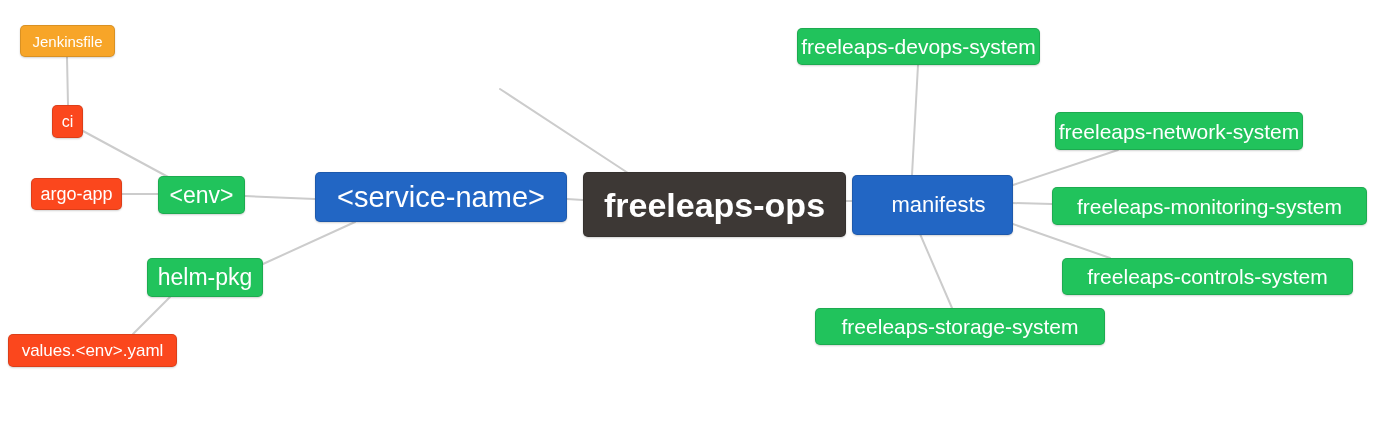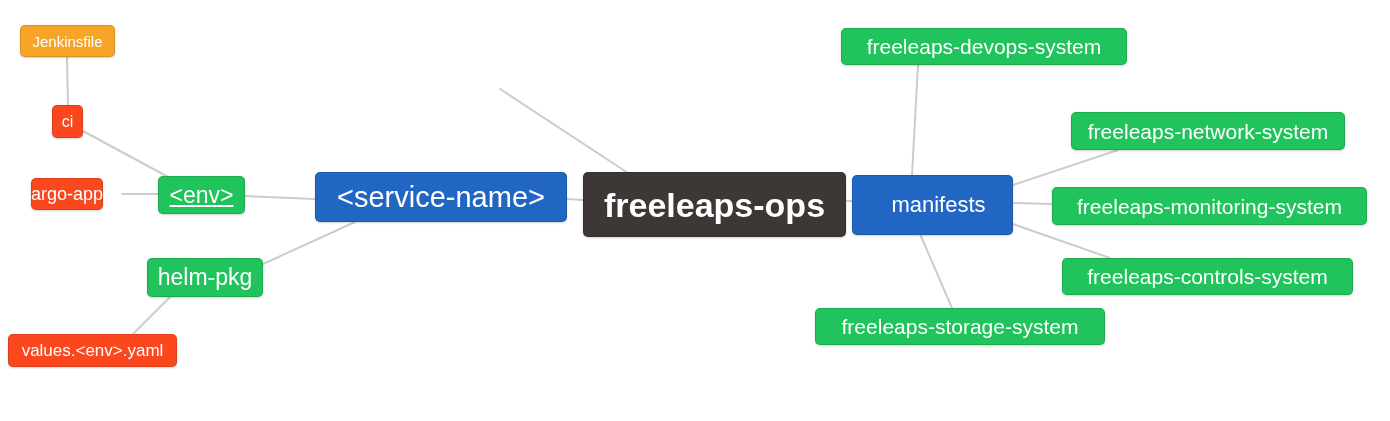--- a/index.html
+++ b/index.html
@@ -44,30 +44,30 @@
   }
   .c-root   { background: #3d3835; font-weight: bold; }
   .c-blue   { background: #2266c4; }
   .c-green  { background: #21c35c; }
   .c-red    { background: #fb471d; }
   .c-orange { background: #f7a528; }
 
   
   #n-jenkinsfile { left: 20px;  top: 25px;  width: 95px;  height: 32px; font-size: 15px; }
   #n-ci          { left: 52px;  top: 105px; width: 31px;  height: 33px; font-size: 16px; }
-  #n-argo-app    { left: 31px;  top: 178px; width: 72px;  height: 32px; font-size: 18px; }
-  #n-env         { left: 158px; top: 176px; width: 87px;  height: 38px; font-size: 23px; text-decoration: underline; }
+  #n-argo-app    { left: 31px;  top: 178px; width: 91px;  height: 32px; font-size: 18px; }
+  #n-env         { left: 158px; top: 176px; width: 87px;  height: 38px; font-size: 23px; }
   #n-helm-pkg    { left: 147px; top: 258px; width: 116px; height: 39px; font-size: 23px; }
   #n-values      { left: 8px;   top: 334px; width: 169px; height: 33px; font-size: 17px; }
   #n-fcp         { left: 313px; top: 37px;  width: 278px; height: 52px; font-size: 28px; }
   #n-service     { left: 315px; top: 172px; width: 252px; height: 50px; font-size: 29px; }
   #n-ops         { left: 583px; top: 172px; width: 263px; height: 65px; font-size: 34px; }
   #n-manifests   { left: 852px; top: 175px; width: 161px; height: 60px; font-size: 22px; padding-left: 12px; }
-  #n-devops      { left: 797px; top: 28px;  width: 286px; height: 37px; font-size: 21px; margin-left: 44px; }
-  #n-network     { left: 1055px;top: 112px; width: 274px; height: 38px; font-size: 21px; margin-left: 16px; }
+  #n-devops      { left: 797px; top: 28px;  width: 243px; height: 37px; font-size: 21px; }
+  #n-network     { left: 1055px;top: 112px; width: 248px; height: 38px; font-size: 21px; }
   #n-monitoring  { left: 1052px;top: 187px; width: 315px; height: 38px; font-size: 21px; }
   #n-controls    { left: 1062px;top: 258px; width: 291px; height: 37px; font-size: 21px; }
   #n-storage     { left: 815px; top: 308px; width: 290px; height: 37px; font-size: 21px; }
 </style>
 </head>
 <body>
 
 <div class="canvas">
 
   <svg class="edges" viewBox="0 0 1390 421" aria-hidden="true">

